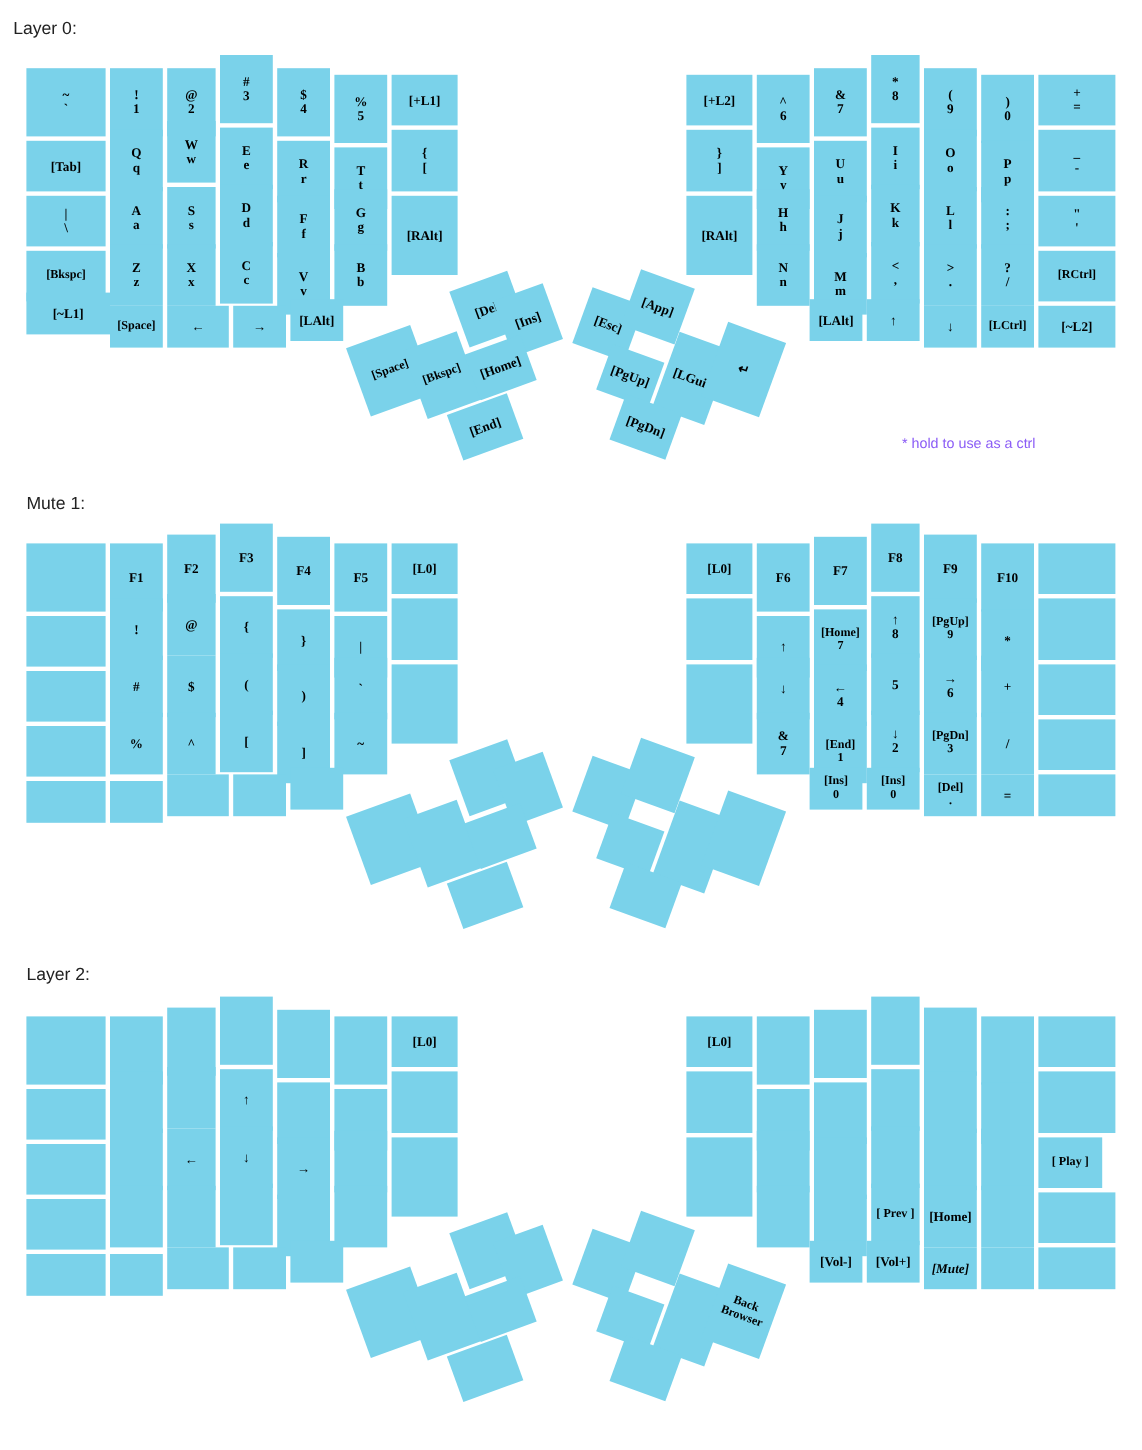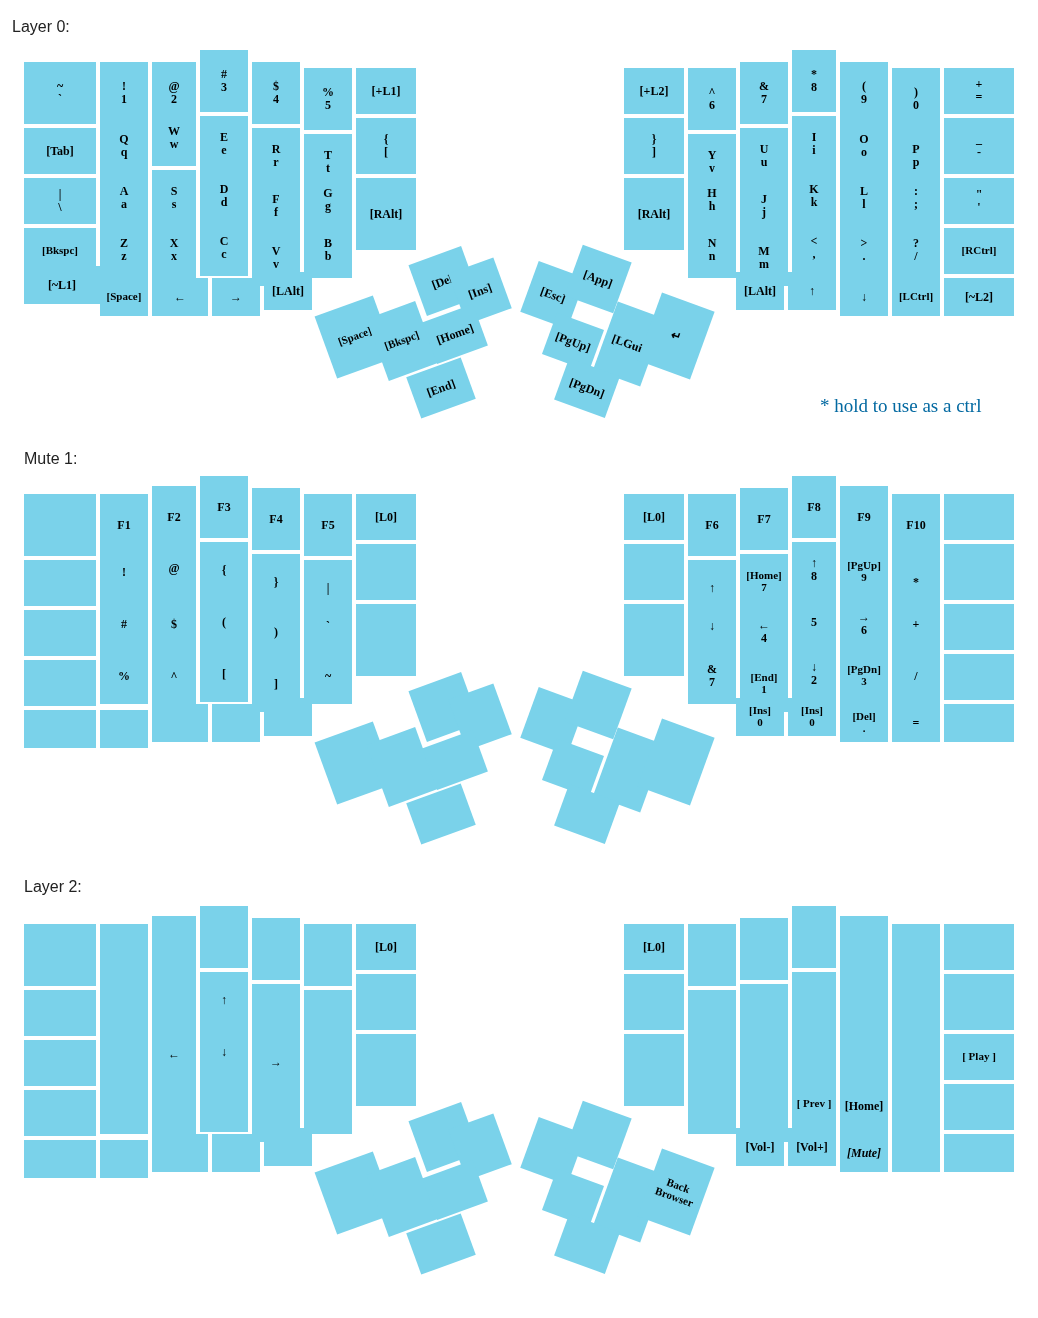--- a/index.html
+++ b/index.html
@@ -2,21 +2,21 @@
 <html><head>
 <meta charset="utf-8">
 <style>
   html,body{margin:0;padding:0;background:#ffffff;}
   body{width:1038px;height:1318px;position:relative;font-family:"Liberation Sans",sans-serif;color:#111;}
   .layer-title{position:absolute;font-size:16px;color:#222;font-family:"Liberation Sans",sans-serif;}
   .board{position:absolute;}
   .key{position:absolute;background:#7ad2ea;box-sizing:border-box;display:flex;align-items:center;justify-content:center;text-align:center;font-family:"Liberation Serif",serif;font-size:12px;line-height:1.05;color:#000;overflow:hidden;}
   .key .lbl{white-space:pre-line;display:block;font-weight:700;}
   .key.small .lbl{font-size:11px;}
-  .note{position:absolute;color:#0369a1;font-family:Liberation Serif, serif;font-size:19px;}
+  .note{position:absolute;color:#8b5cf6;font-family:Liberation Sans, sans-serif;font-size:13px;}
   .star{position:absolute;color:#e8201a;font-family:"Liberation Serif",serif;font-size:15px;font-weight:700;}
 </style>
 </head>
 <body>
 
 <div class="layer-title" style="left:12px;top:18px;">Layer 0:</div>
 <div class="layer-title" style="left:24px;top:450px;">Mute 1:</div>
 <div class="layer-title" style="left:24px;top:878px;">Layer 2:</div>
 
 <div class="note" style="left:820px;top:395px;">* hold to use as a ctrl</div>
@@ -725,21 +725,21 @@
     </div>
     <div class="key" style="left: 792px; top: 1024px; width: 44px; height: 56px;">
       <span class="lbl"></span>
     </div>
     <div class="key" style="left: 840px; top: 1026px; width: 48px; height: 56px;">
       <span class="lbl"></span>
     </div>
     <div class="key" style="left: 892px; top: 1026px; width: 48px; height: 56px;">
       <span class="lbl"></span>
     </div>
-    <div class="key small" style="left: 944px; top: 1034px; width: 70px; height: 46px;">
+    <div class="key small" style="left: 944px; top: 1034px; width: 58px; height: 46px;">
       <span class="lbl">[ Play ]</span>
     </div>
     <div class="key" style="left: 688px; top: 1078px; width: 48px; height: 56px;">
       <span class="lbl"></span>
     </div>
     <div class="key" style="left: 740px; top: 1086px; width: 48px; height: 56px;">
       <span class="lbl"></span>
     </div>
     <div class="key small" style="left: 792px; top: 1076px; width: 44px; height: 56px;">
       <span class="lbl">[ Prev ]</span>

